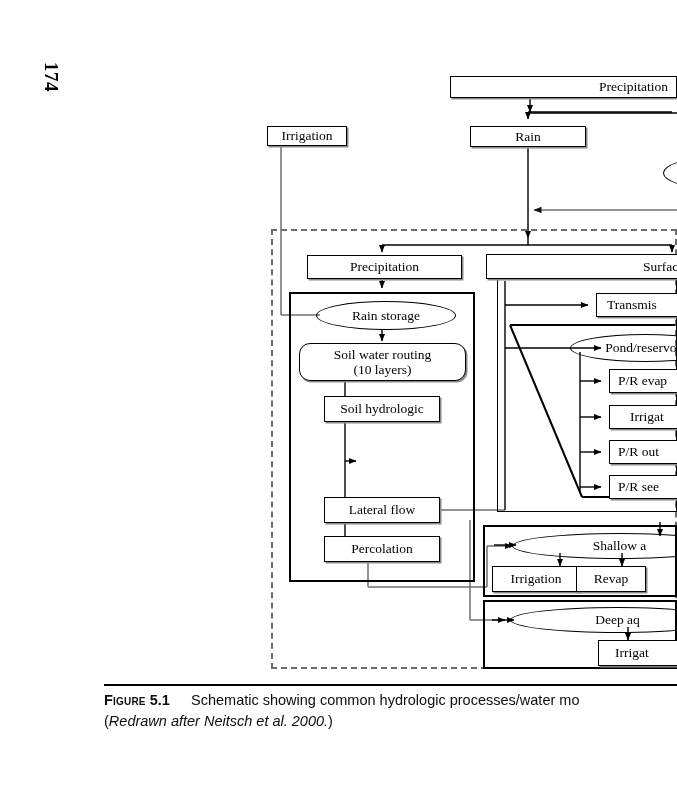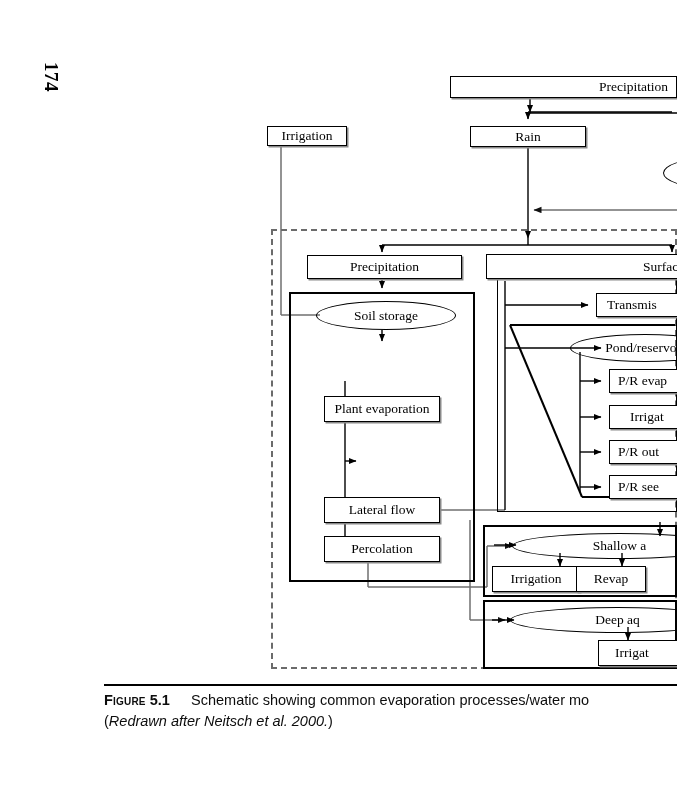--- a/index.html
+++ b/index.html
@@ -253,24 +253,28 @@
   <div class="node plain" style="left:267px; top:126px; width:80px; height:20px;">Irrigation</div>
 
   <div class="node plain" style="left:470px; top:126px; width:116px; height:21px;">Rain</div>
 
   <div class="node ellipse" style="left:663px; top:158px; width:90px; height:30px; overflow:hidden;"></div>
 
   <div class="node plain" style="left:307px; top:255px; width:155px; height:24px;">Precipitation</div>
 
   <div class="node plain" style="left:486px; top:254px; width:215px; height:25px; justify-content:flex-end; padding-right:8px;">Surface r</div>
 
-  <div class="node ellipse" style="left:316px; top:301px; width:140px; height:29px;">Soil storage</div>
-
-
-  <div class="node rect" style="left:324px; top:396px; width:116px; height:26px;">Plant evaporation</div>
+  <div class="node ellipse" style="left:316px; top:301px; width:140px; height:29px;">Rain storage</div>
+
+  <div class="node rounded" style="left:299px; top:343px; width:167px; height:38px; flex-direction:column;">
+    <span>Soil water routing</span>
+    <span>(10 layers)</span>
+  </div>
+
+  <div class="node rect" style="left:324px; top:396px; width:116px; height:26px;">Soil hydrologic</div>
 
 
   <div class="node rect" style="left:324px; top:536px; width:116px; height:26px;">Percolation</div>
 
   <div class="node rect" style="left:324px; top:497px; width:116px; height:26px;">Lateral flow</div>
 
   <div class="node rect" style="left:596px; top:293px; width:116px; height:24px; justify-content:flex-start; padding-left:10px;">Transmis</div>
 
   <div class="node ellipse" style="left:570px; top:334px; width:150px; height:28px;">Pond/reservoir</div>
 
@@ -292,17 +296,17 @@
 
   <div class="node rect" style="left:598px; top:640px; width:115px; height:26px; justify-content:flex-start; padding-left:16px;">Irrigat</div>
 
 </div>
 
 <div id="caption-rule"></div>
 <div id="caption">
   <span class="fig-label">Figure</span>
   <span class="fig-num">5.1</span>
   <span class="cap-gap"></span>
-  <span class="cap-text">Schematic showing common evaporation processes/water mo</span>
+  <span class="cap-text">Schematic showing common hydrologic processes/water mo</span>
   <span class="cap-source">
     <span class="roman">(</span><span>Redrawn after Neitsch et al. 2000.</span><span class="roman">)</span>
   </span>
 </div>
 
 </body></html>

